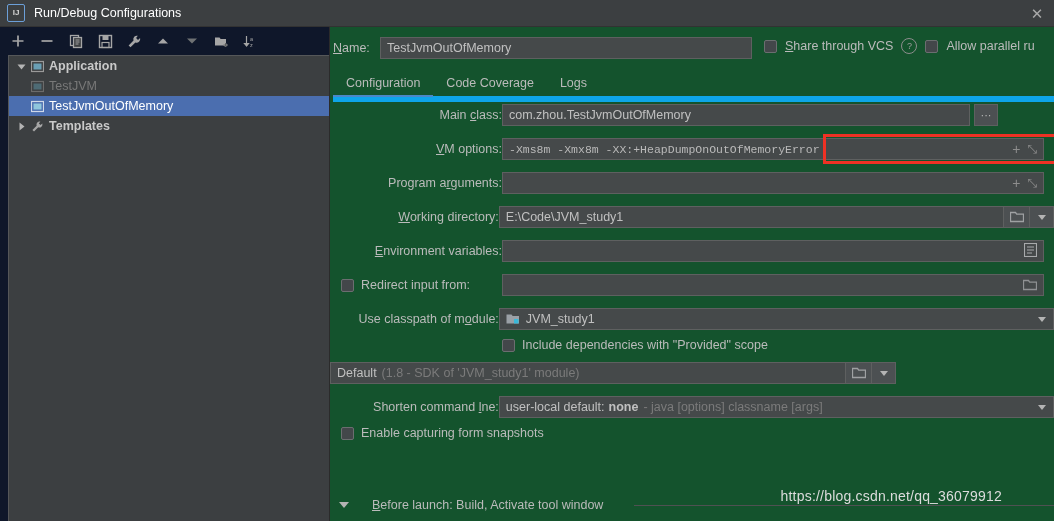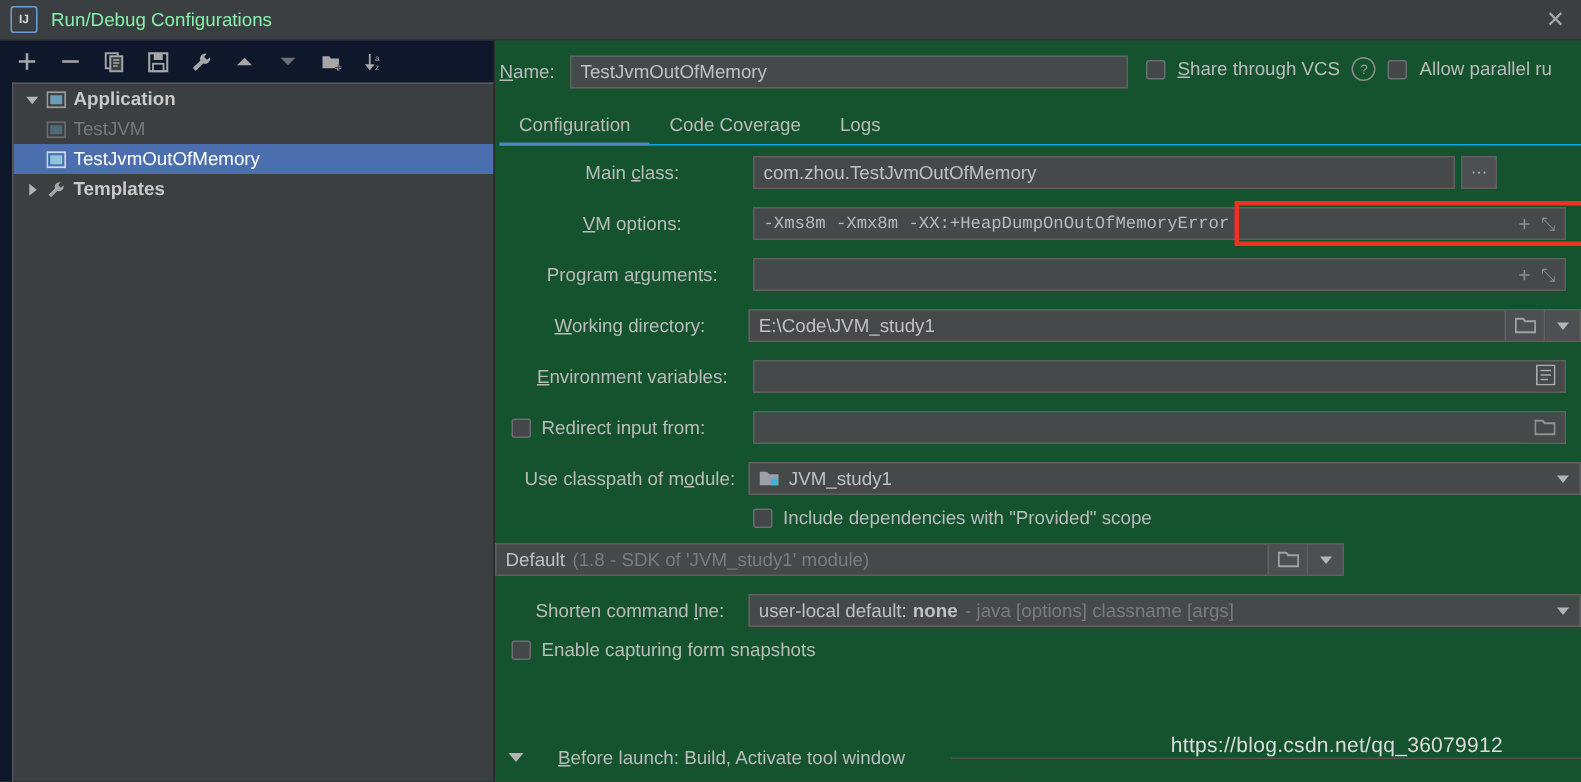--- a/index.html
+++ b/index.html
@@ -29,21 +29,21 @@
     width: 16px; height: 16px; margin-left: 7px;
     background: #3c3f41;
     border: 1px solid #6c9fd8;
     border-radius: 2px;
     display: flex; align-items: center; justify-content: center;
     font-size: 8px; font-weight: bold; color: #d6d6d6;
     font-family: "Liberation Sans", sans-serif;
     line-height: 1;
   }
   #title-text {
-    margin-left: 9px; font-size: 12.5px; color: #86efac;
+    margin-left: 9px; font-size: 12.5px; color: #ffffff;
   }
   #close-btn {
     position: absolute; right: 8px; top: 4px;
     width: 18px; height: 18px;
     display: flex; align-items: center; justify-content: center;
     color: #a9a9a9; font-size: 15px; line-height: 1;
     cursor: default;
   }
 
   
@@ -124,40 +124,40 @@
   .help-icon {
     width: 14px; height: 14px; border: 1px solid #8d8d8d; border-radius: 50%;
     font-size: 9px; color: #9e9e9e; display: flex; align-items: center;
     justify-content: center; line-height: 1;
   }
 
   
   #tabs {
     position: absolute; left: 3px; top: 42px; right: 0; height: 27px;
     display: flex; align-items: flex-end;
-    border-bottom: 1px solid #0ea5e9;
+    border-bottom: 6px solid #0ea5e9;
   }
   .tab {
     padding: 0 13px 6px 13px; font-size: 12.5px; color: #bbbbbb;
     position: relative;
   }
   .tab.active::after {
     content:''; position: absolute; left: 0; right: 0; bottom: -1px;
     height: 2px; background: #4a88c7;
   }
 
   
   #form { position: absolute; left: 0; top: 76px; right: 0; }
   .frow {
     display: flex; align-items: center; height: 24px; margin-bottom: 10px;
     position: relative;
   }
   .flabel {
     width: 172px; padding-left: 11px; box-sizing: border-box;
-    font-size: 12.5px; color: #bbbbbb; text-align: center;
+    font-size: 12.5px; color: #bbbbbb; text-align: right;
   }
   .field {
     height: 22px; box-sizing: border-box;
     background: #45494a; border: 1px solid #5e6060;
     display: flex; align-items: center; padding: 0 6px;
     color: #c0c0c0; font-size: 12.5px; overflow: hidden; white-space: nowrap;
   }
   .field.combo { background: #45494a; }
   .dim-text { color: #7b7b7b; }
   .btn-sq {

